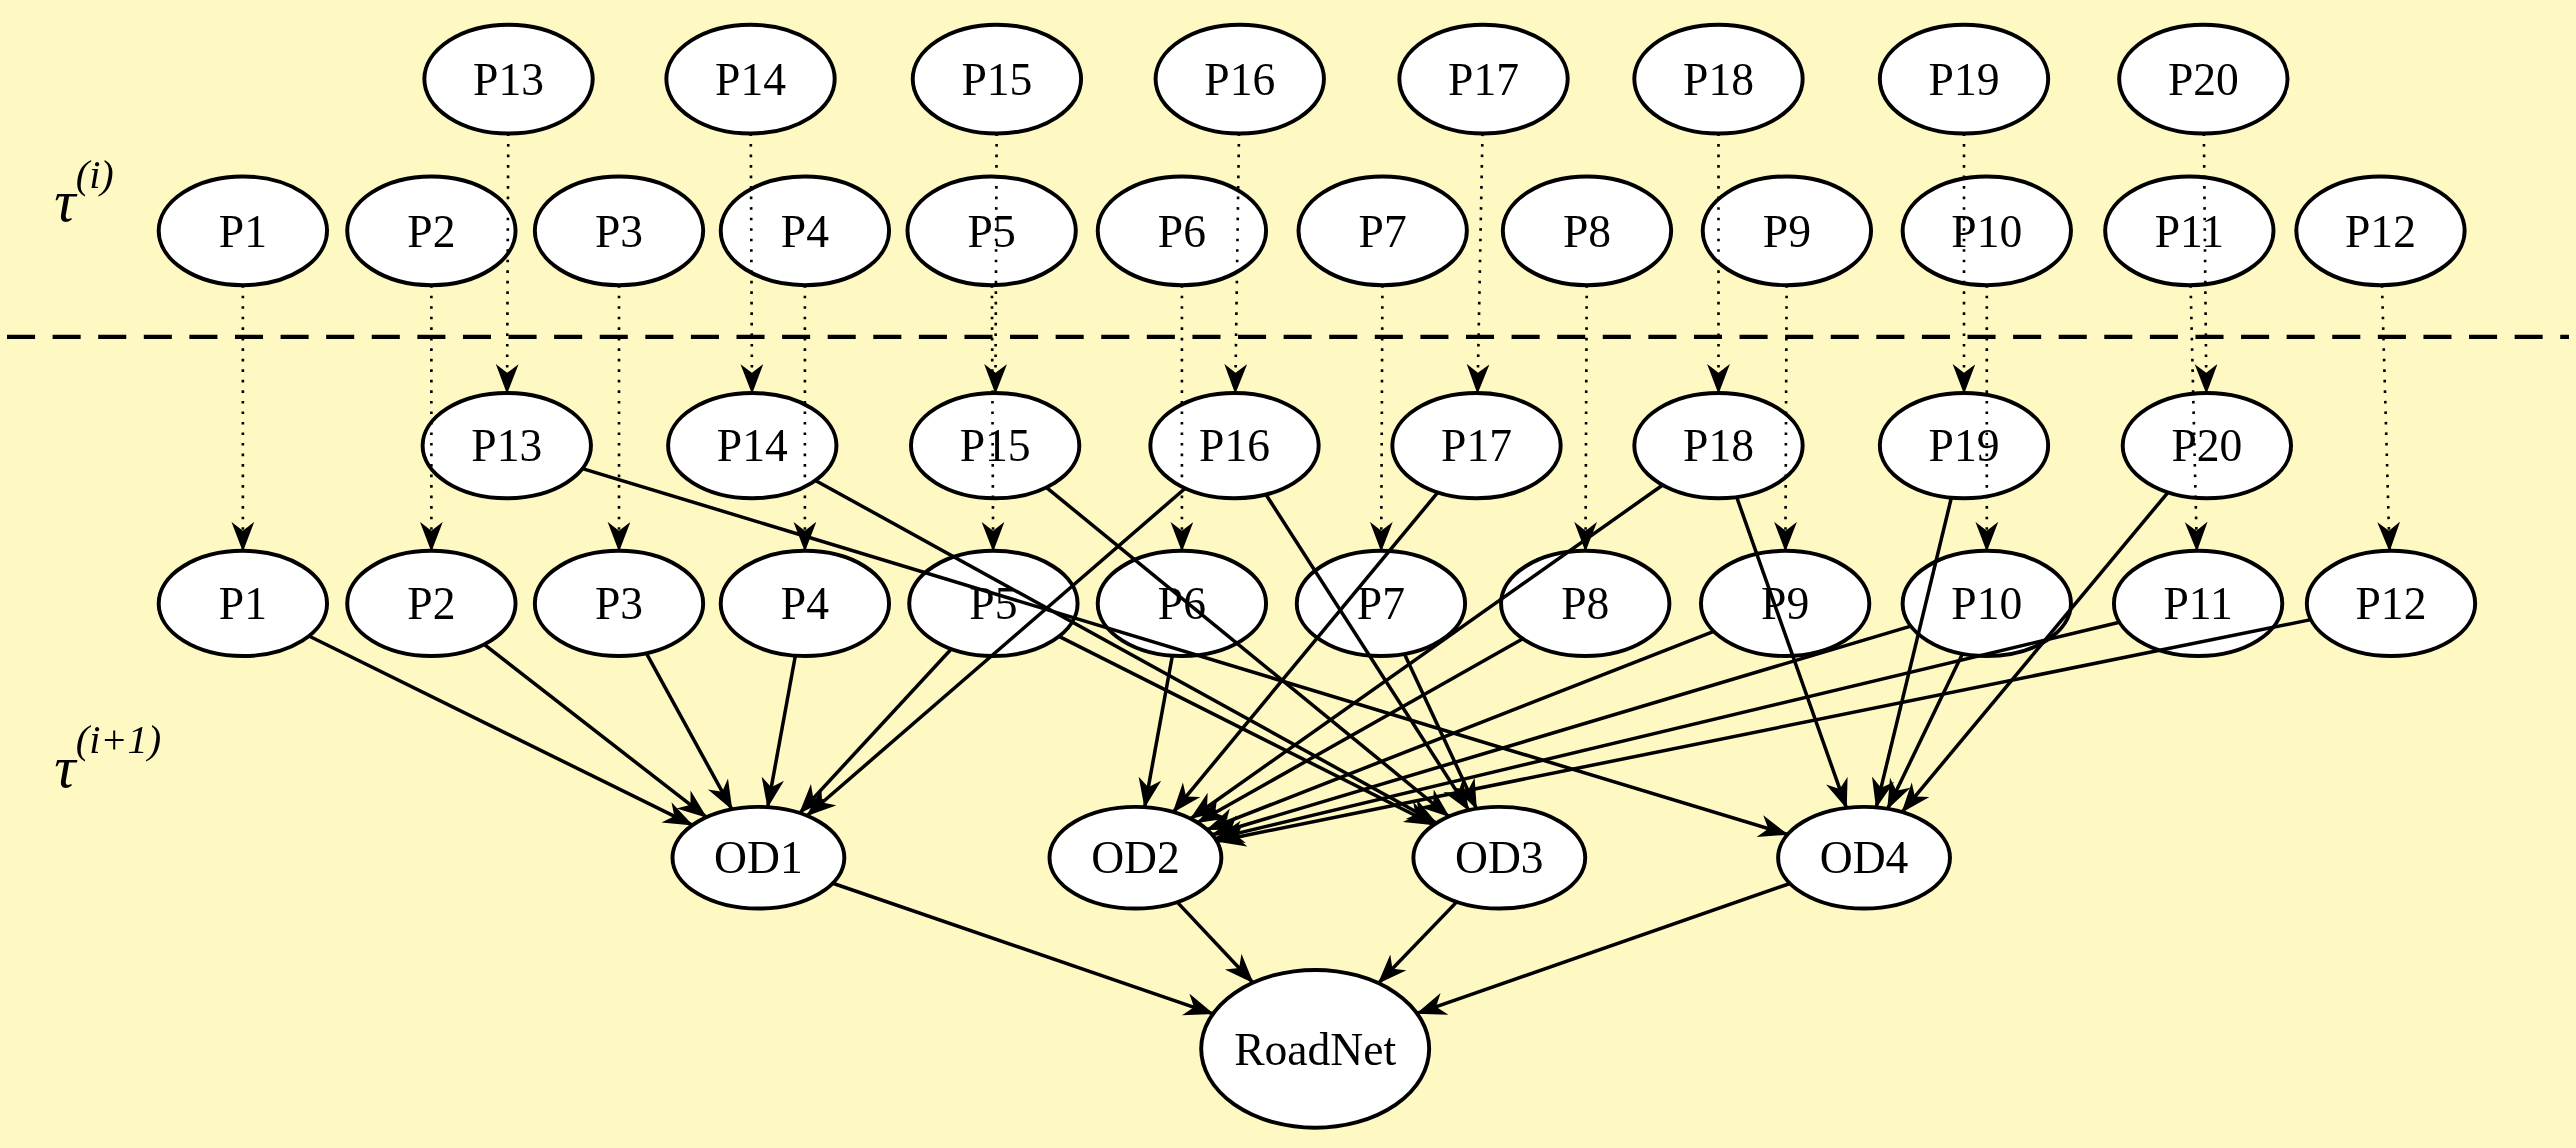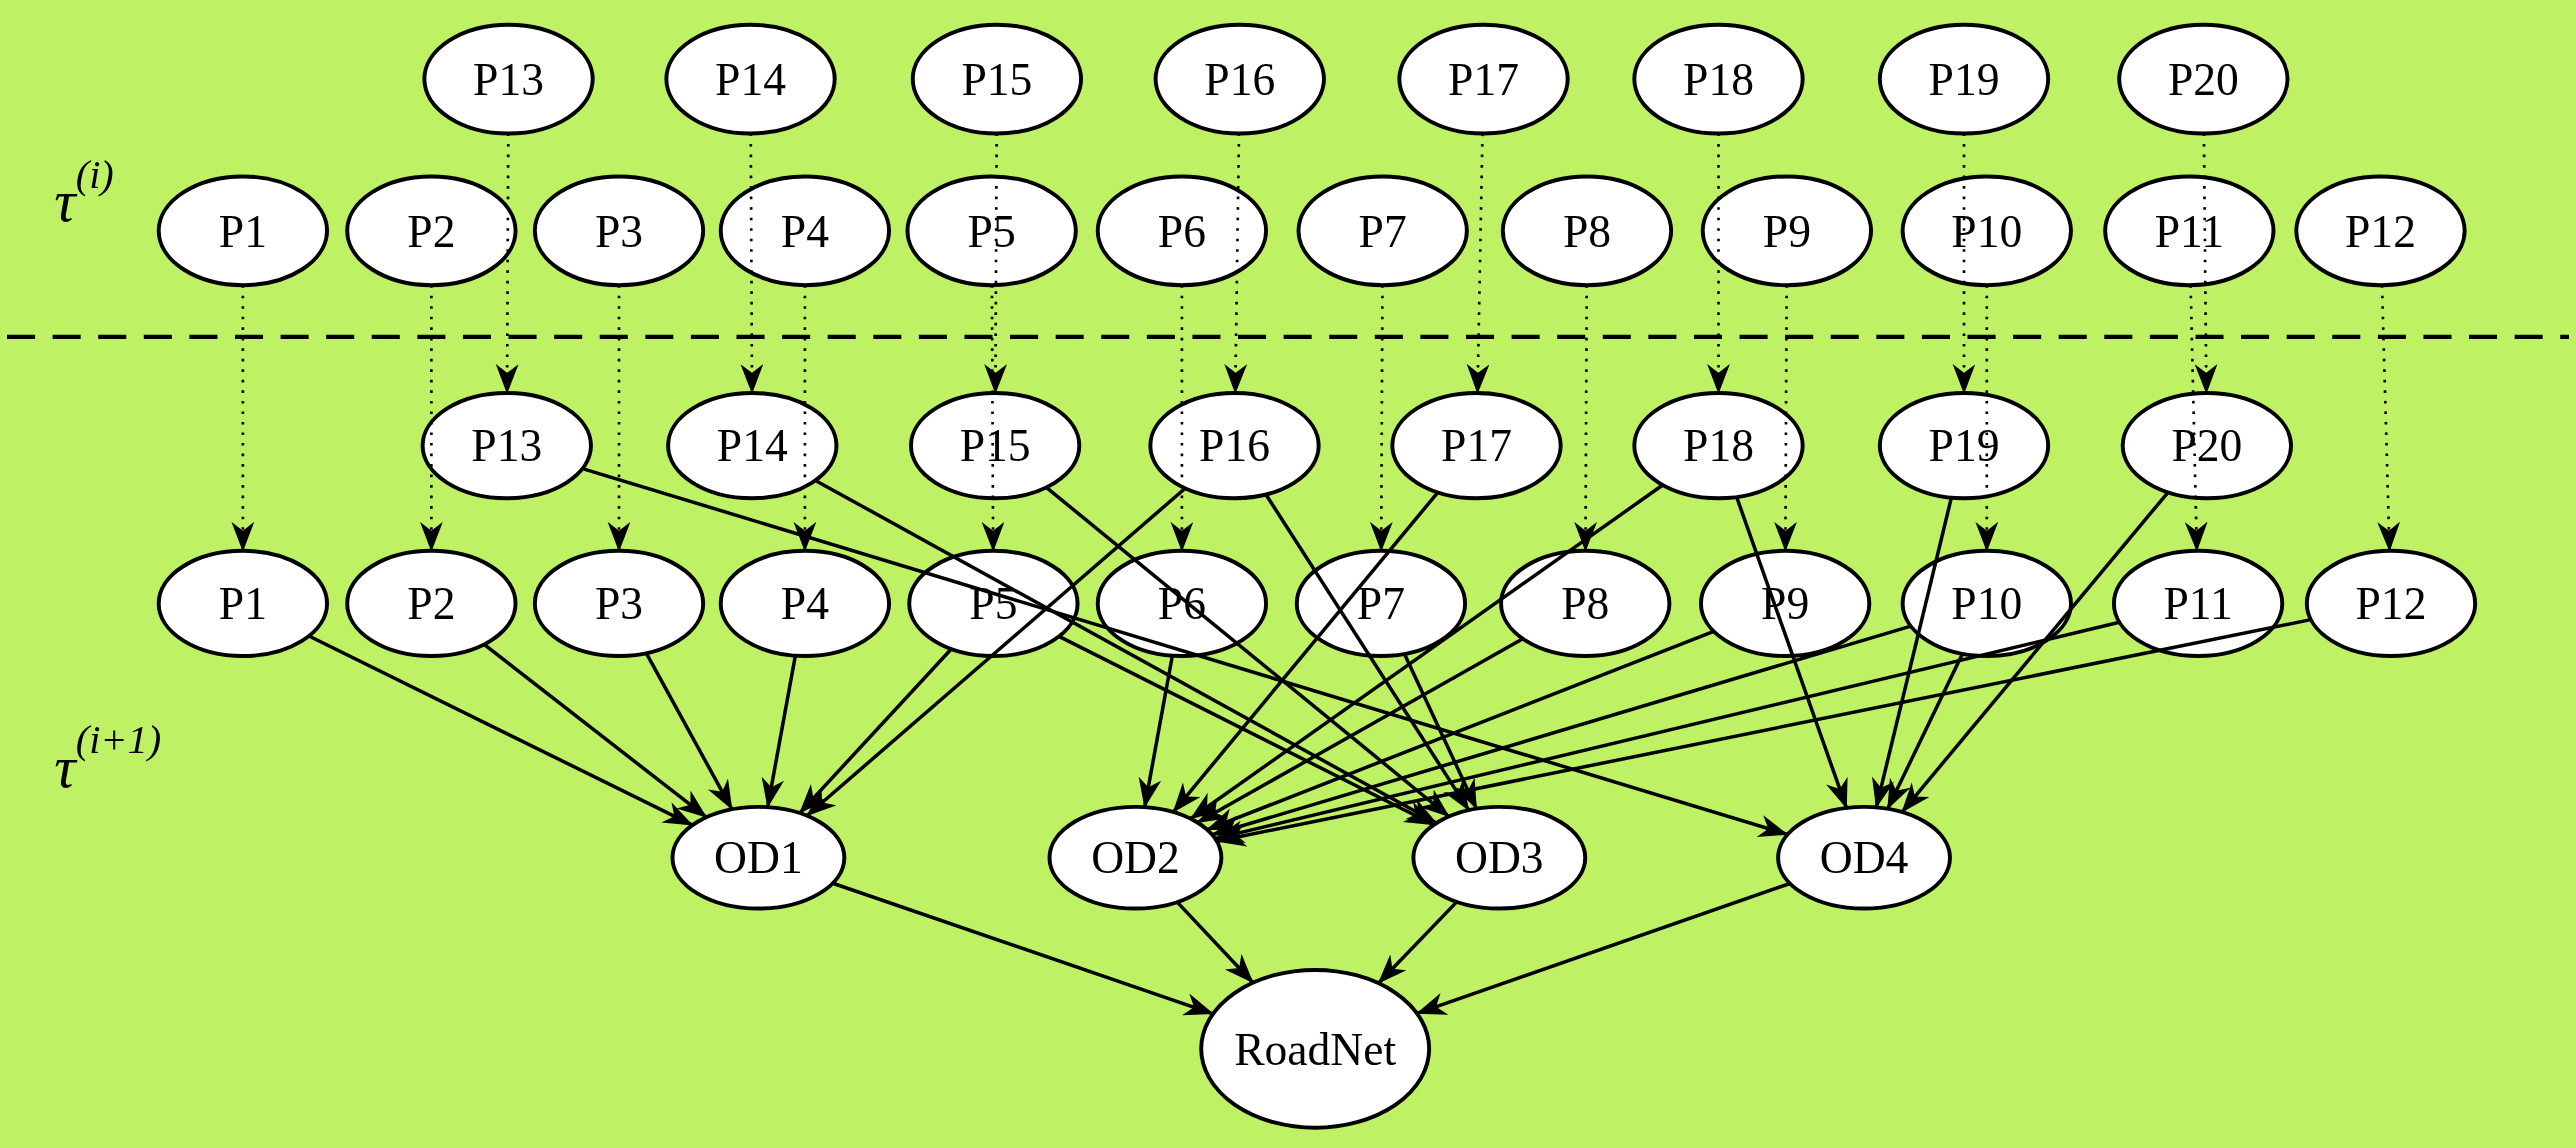--- a/index.html
+++ b/index.html
@@ -11,21 +11,21 @@
   .tau-label { font-style: italic; font-size: 68px; }
   .tau-sup { font-size: 46px; }
   .edge-dotted { fill: none; stroke-width: 3px; stroke-dasharray: 3 9; }
   .edge-solid { fill: none; stroke-width: 4px; }
   .separator { stroke-width: 5px; stroke-dasharray: 32 20; }
   text { user-select: none; }
 </style>
 </head>
 <body>
 
-<div id="stage" style="background: #bef264;">
+<div id="stage" style="background: #fef9c3;">
   <svg id="diagram-svg" xmlns="http://www.w3.org/2000/svg" width="2576" height="1149" viewBox="0 0 2938 1310">
     <defs>
       <marker id="arrow" markerUnits="userSpaceOnUse" markerWidth="36" markerHeight="28" refX="33" refY="13" orient="auto">
         <path d="M0,0 L34,13 L0,26 L10,13 Z" fill="#000000"></path>
       </marker>
     </defs>
     <g id="layer-nodes">
         <ellipse cx="580" cy="90" rx="96" ry="62" class="node-ellipse" stroke="#000000"></ellipse>
         <text x="580" y="108" text-anchor="middle" class="node-label" fill="#000000">P13</text>
         <ellipse cx="856" cy="90" rx="96" ry="62" class="node-ellipse" stroke="#000000"></ellipse>

